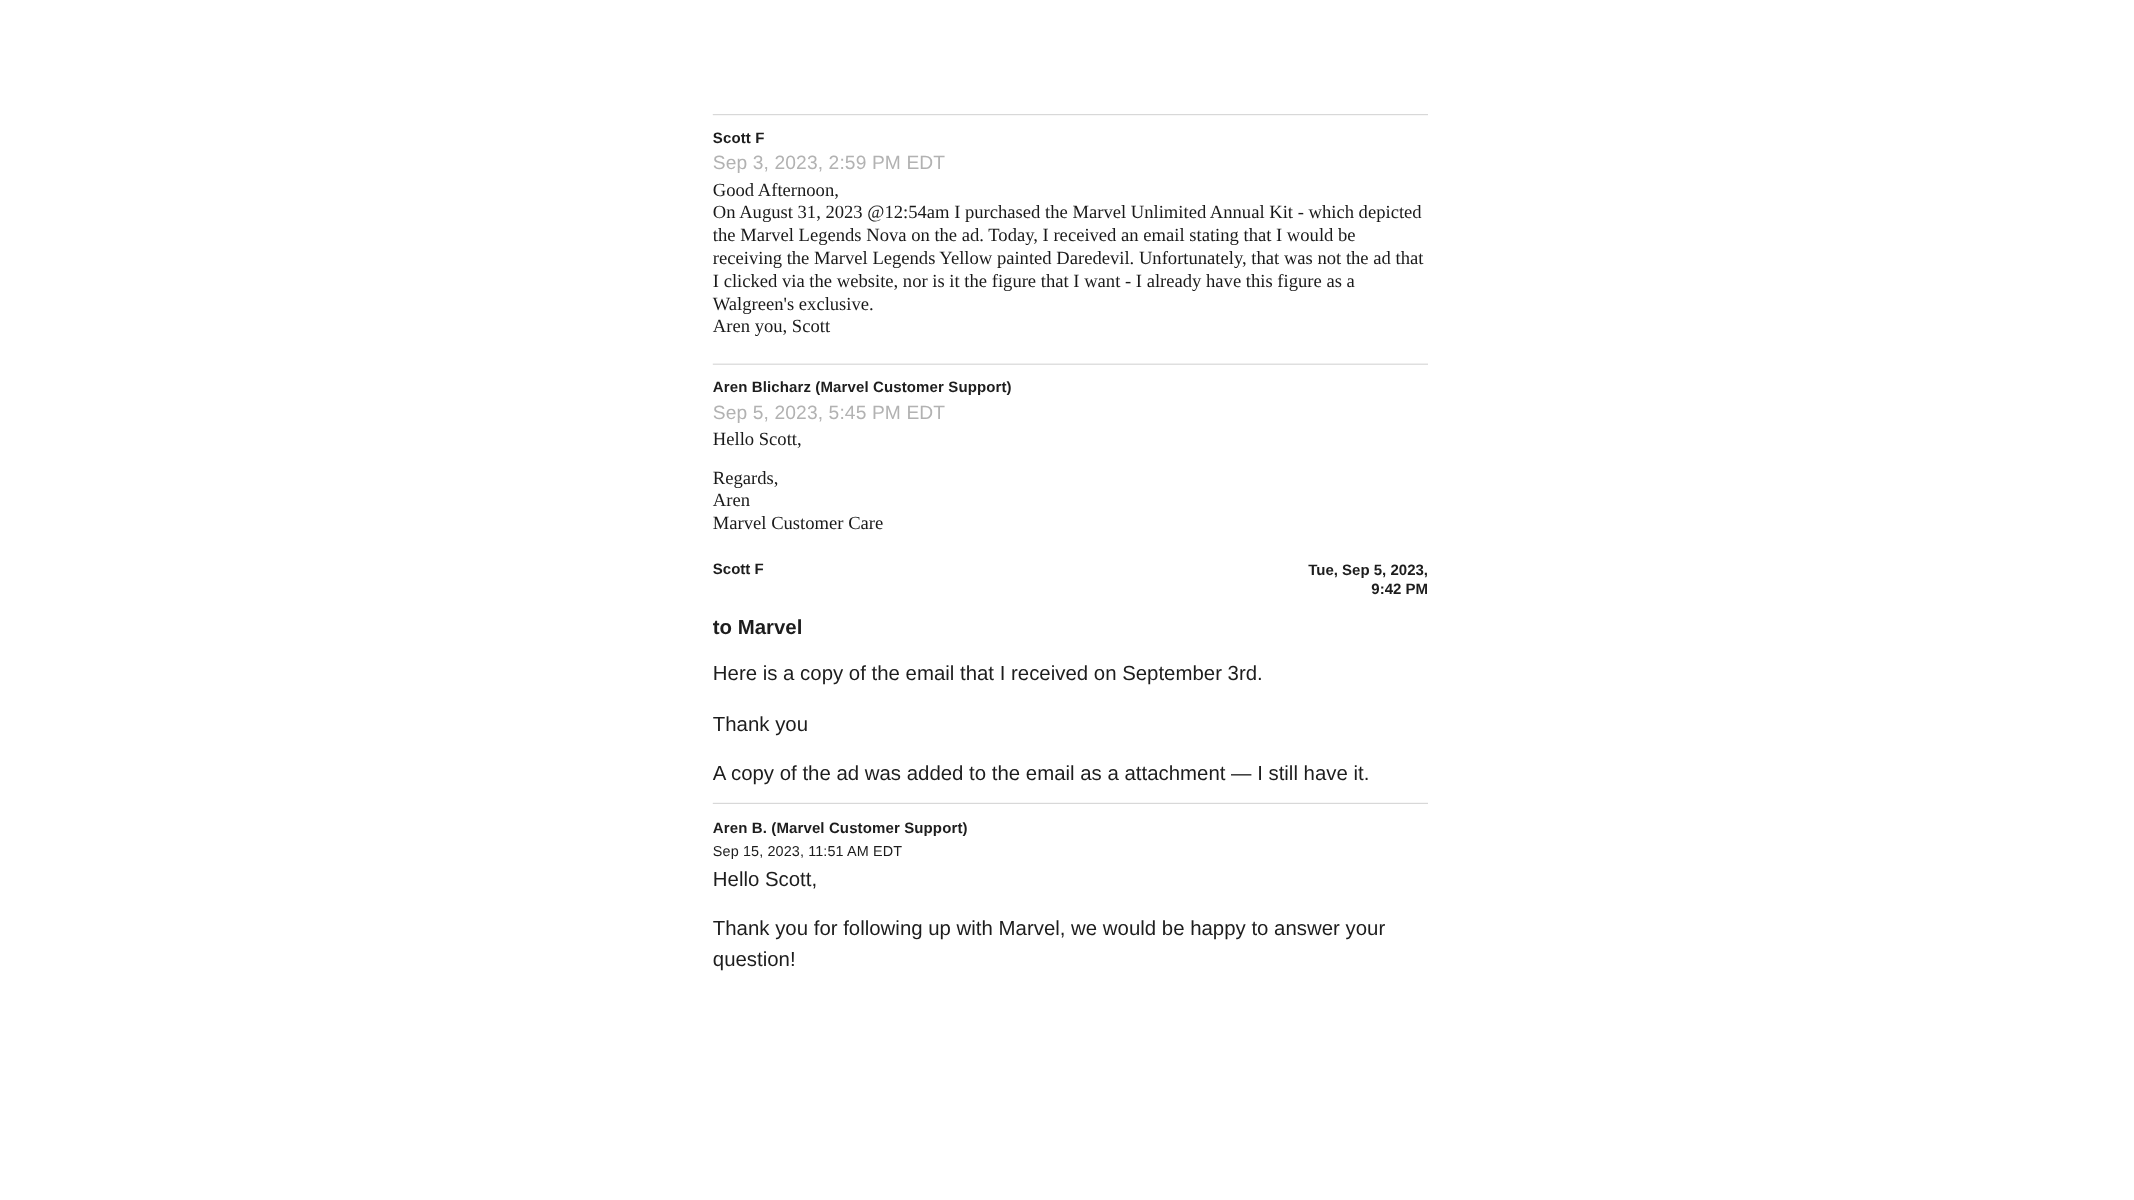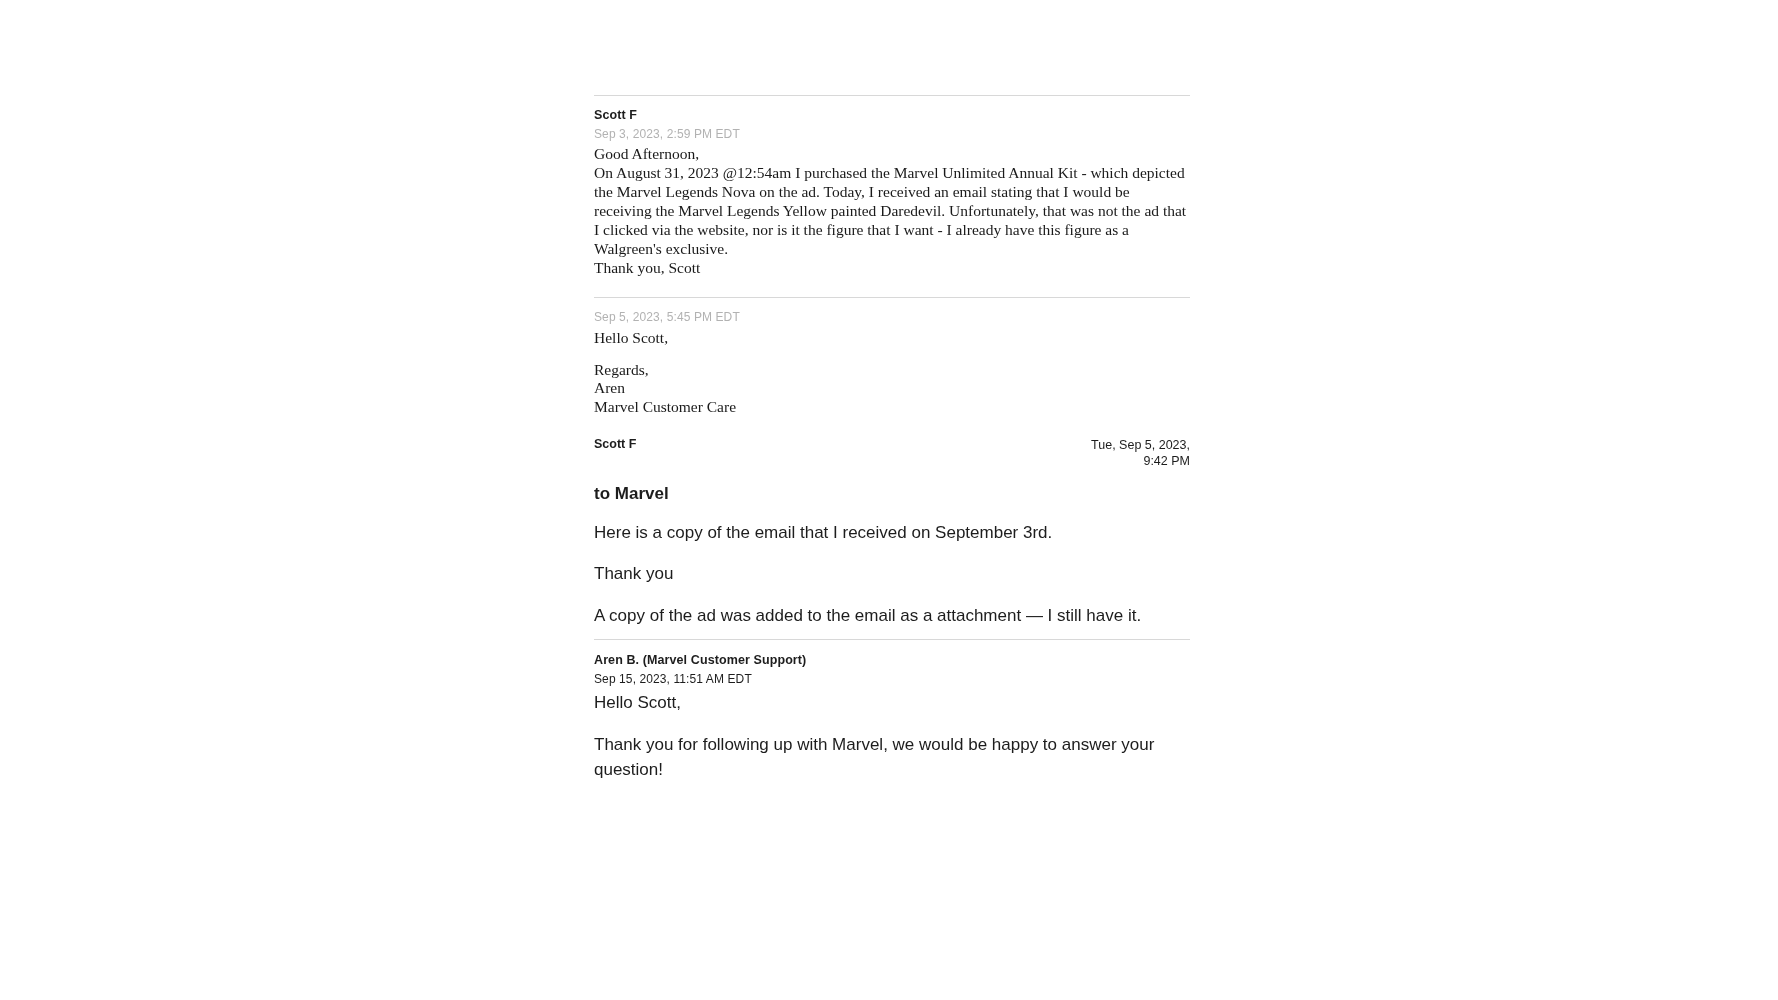--- a/index.html
+++ b/index.html
@@ -41,21 +41,21 @@
     font-family: "Liberation Sans", sans-serif;
     font-size: 12.5px;
     font-weight: 700;
     color: #1d1d1d;
     line-height: 1.35;
     margin: 0 0 2px 0;
     letter-spacing: 0.1px;
   }
   .stamp {
     font-family: "Liberation Sans", sans-serif;
-    font-size: 12px;
+    font-size: 16px;
     font-weight: 400;
     color: #b2b2b2;
     line-height: 1.35;
     margin: 0 0 3px 0;
     letter-spacing: 0.1px;
   }
   .stamp.dark {
     color: #1d1d1d;
     font-size: 12px;
   }
@@ -91,21 +91,21 @@
   }
   .reply-head .who {
     font-family: "Liberation Sans", sans-serif;
     font-size: 12.5px;
     font-weight: 700;
     color: #1d1d1d;
   }
   .reply-head .when {
     font-family: "Liberation Sans", sans-serif;
     font-size: 12.5px;
-    font-weight: 400;
+    font-weight: 700;
     color: #1d1d1d;
     text-align: right;
     width: 116px;
     line-height: 1.3;
   }
   .to-line {
     font-family: "Liberation Sans", sans-serif;
     font-size: 17px;
     font-weight: 700;
     color: #1d1d1d;
@@ -122,28 +122,29 @@
   <div class="thread">
 
     <div class="divider"></div>
 
     <div class="msg msg-block">
       <div class="author">Scott F</div>
       <div class="stamp">Sep 3, 2023, 2:59 PM EDT</div>
       <div class="serif-body">
         <p>Good Afternoon,</p>
         <p>On August 31, 2023 @12:54am I purchased the Marvel Unlimited Annual Kit - which depicted the Marvel Legends Nova on the ad. Today, I received an email stating that I would be receiving the Marvel Legends Yellow painted Daredevil. Unfortunately, that was not the ad that I clicked via the website, nor is it the figure that I want - I already have this figure as a Walgreen's exclusive.</p>
-        <p>Thank you, Scott</p>
+        <p>Aren you, Scott</p>
       </div>
     </div>
 
     <div class="spacer-md"></div>
     <div class="divider"></div>
 
     <div class="msg msg-block">
+      <div class="author">Aren Blicharz (Marvel Customer Support)</div>
       <div class="stamp">Sep 5, 2023, 5:45 PM EDT</div>
       <div class="serif-body">
         <p>Hello Scott,</p>
         <p class="gap">Regards,</p>
         <p>Aren</p>
         <p>Marvel Customer Care</p>
       </div>
 
       <div class="reply-head">
         <div class="who">Scott F</div>

